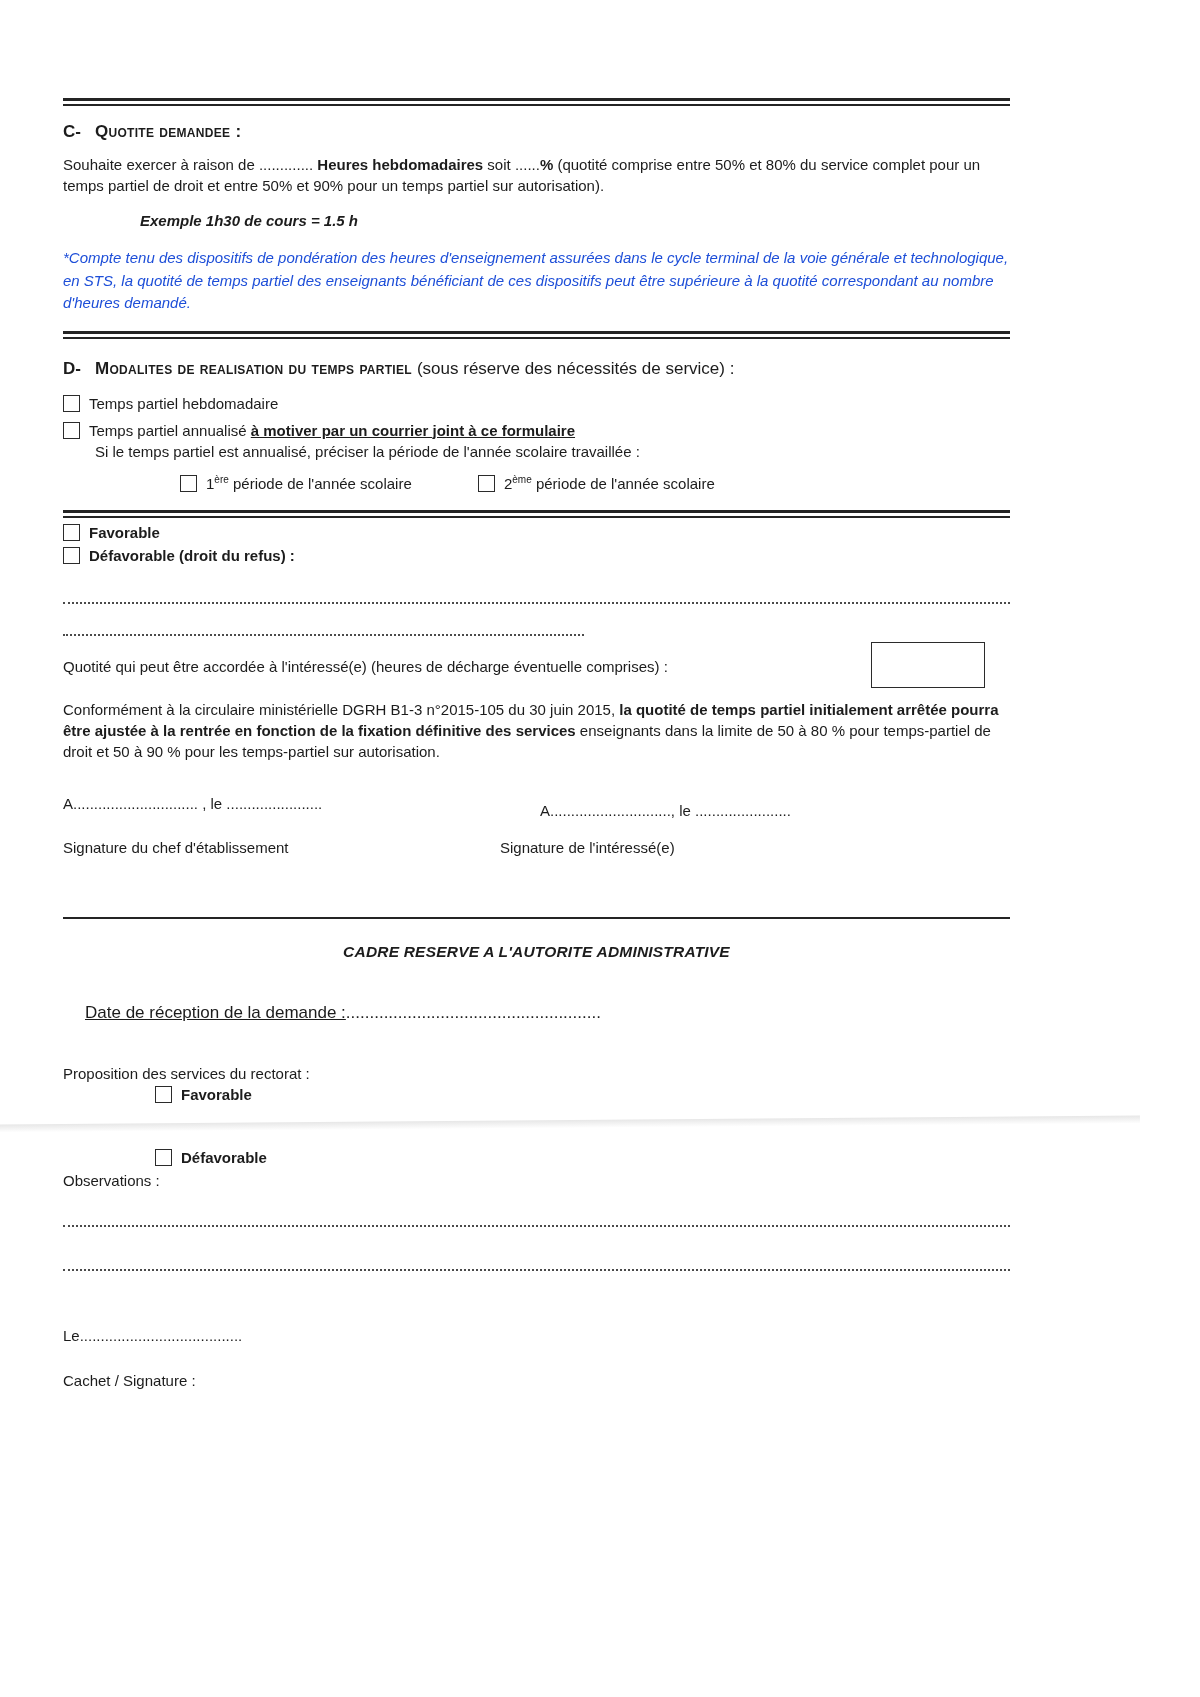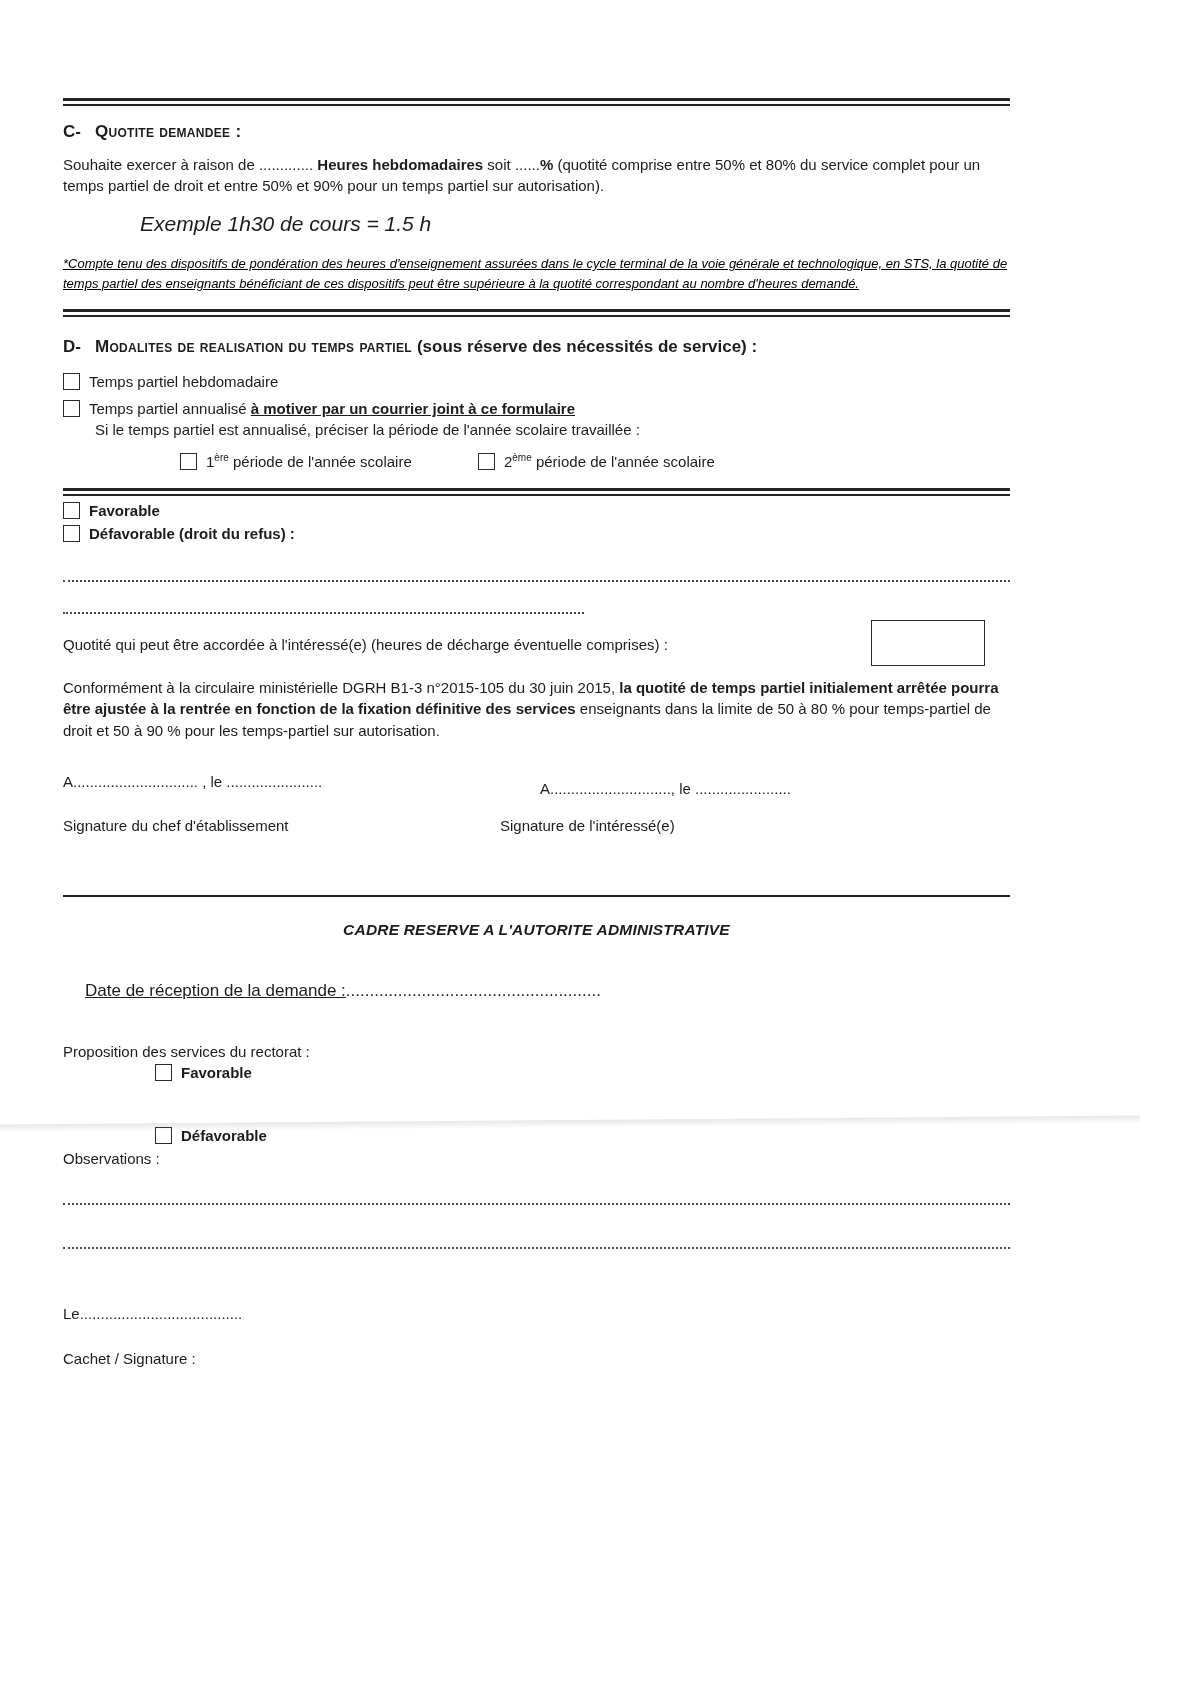--- a/index.html
+++ b/index.html
@@ -5,24 +5,24 @@
   html,body{margin:0;padding:0;background:#e9e9e9;}
   body{width:1200px;height:1697px;position:relative;background:#ffffff;
        font-family:"Liberation Sans","DejaVu Sans",sans-serif;color:#1c1c1c;overflow:hidden;}
   .page{position:absolute;left:63px;top:0;width:947px;}
   .rule-double{border-top:3px solid #242424;border-bottom:2px solid #242424;height:3px;}
   .rule-single{border-top:2.5px solid #242424;height:0;}
   .rule-top{margin-top:98px;}
   .sec-title{margin-top:16px;font-size:17px;font-weight:bold;}
   .sec-letter{margin-right:14px;}
   .smallcaps{font-variant:small-caps;letter-spacing:.3px;}
-  .sec-suffix{font-weight:bold;}
+  .sec-suffix{font-weight:normal;}
   .body-text{margin:12px 0 0 0;font-size:15px;line-height:1.4;}
-  .example{margin:16px 0 0 77px;font-size:21px;font-style:italic;}
-  .footnote{margin:18px 0 0 0;font-size:13px;font-style:italic;line-height:1.5;color:#000000;text-decoration:underline;}
+  .example{margin:16px 0 0 77px;font-size:15px;font-style:italic;font-weight:bold;}
+  .footnote{margin:18px 0 0 0;font-size:15px;font-style:italic;line-height:1.5;color:#1d4ed8;}
   .cb{display:inline-block;width:15px;height:15px;border:1.6px solid #2b2b2b;background:#fff;
       vertical-align:middle;margin-right:9px;margin-top:-3px;flex:0 0 auto;}
   .cb-row{margin-top:10px;font-size:15px;}
   .cb-row.first{margin-top:16px;}
   .indent-note{margin:4px 0 0 32px;font-size:15px;}
   .periods{margin-top:14px;padding-left:117px;font-size:15px;}
   .period-item{display:inline-block;}
   .period-item + .period-item{margin-left:62px;}
   sup{font-size:10px;}
   .ul-bold{font-weight:bold;text-decoration:underline;}

